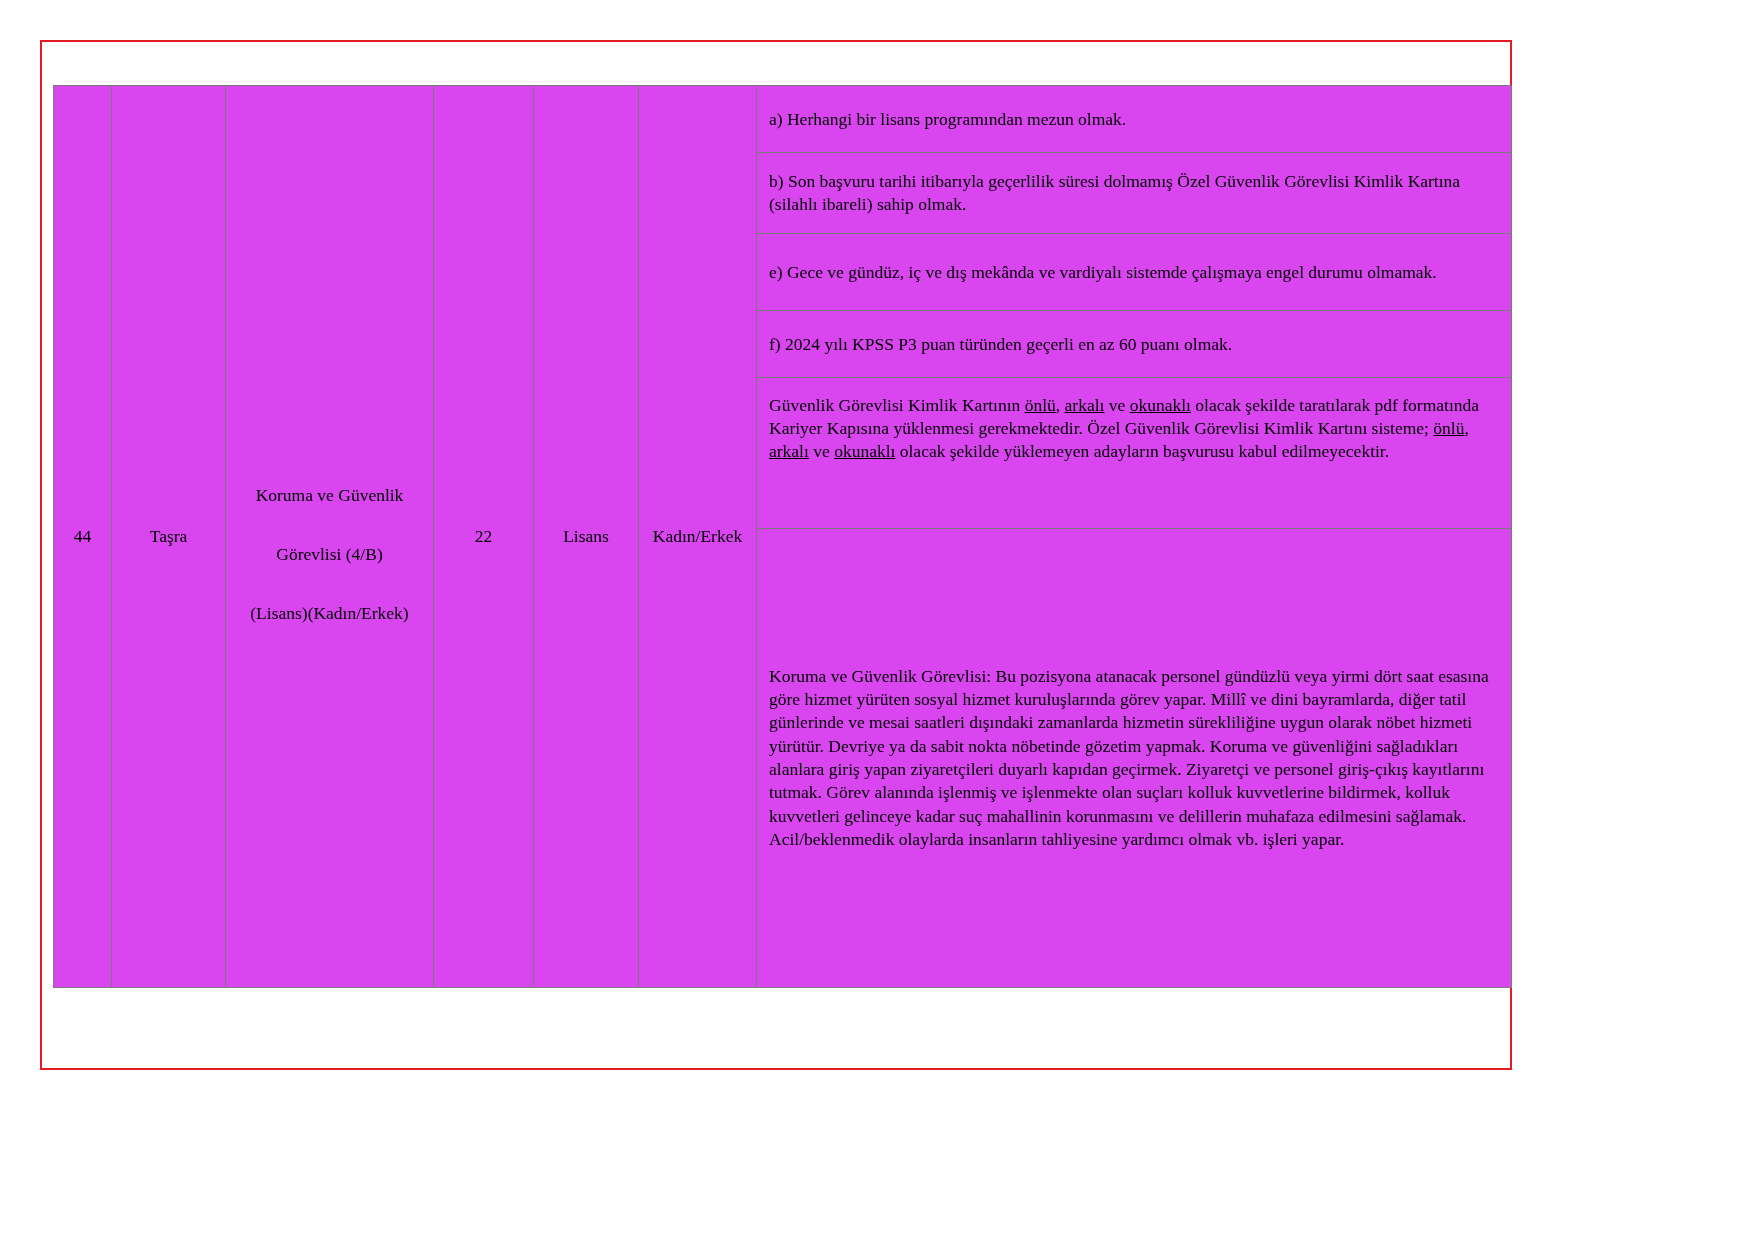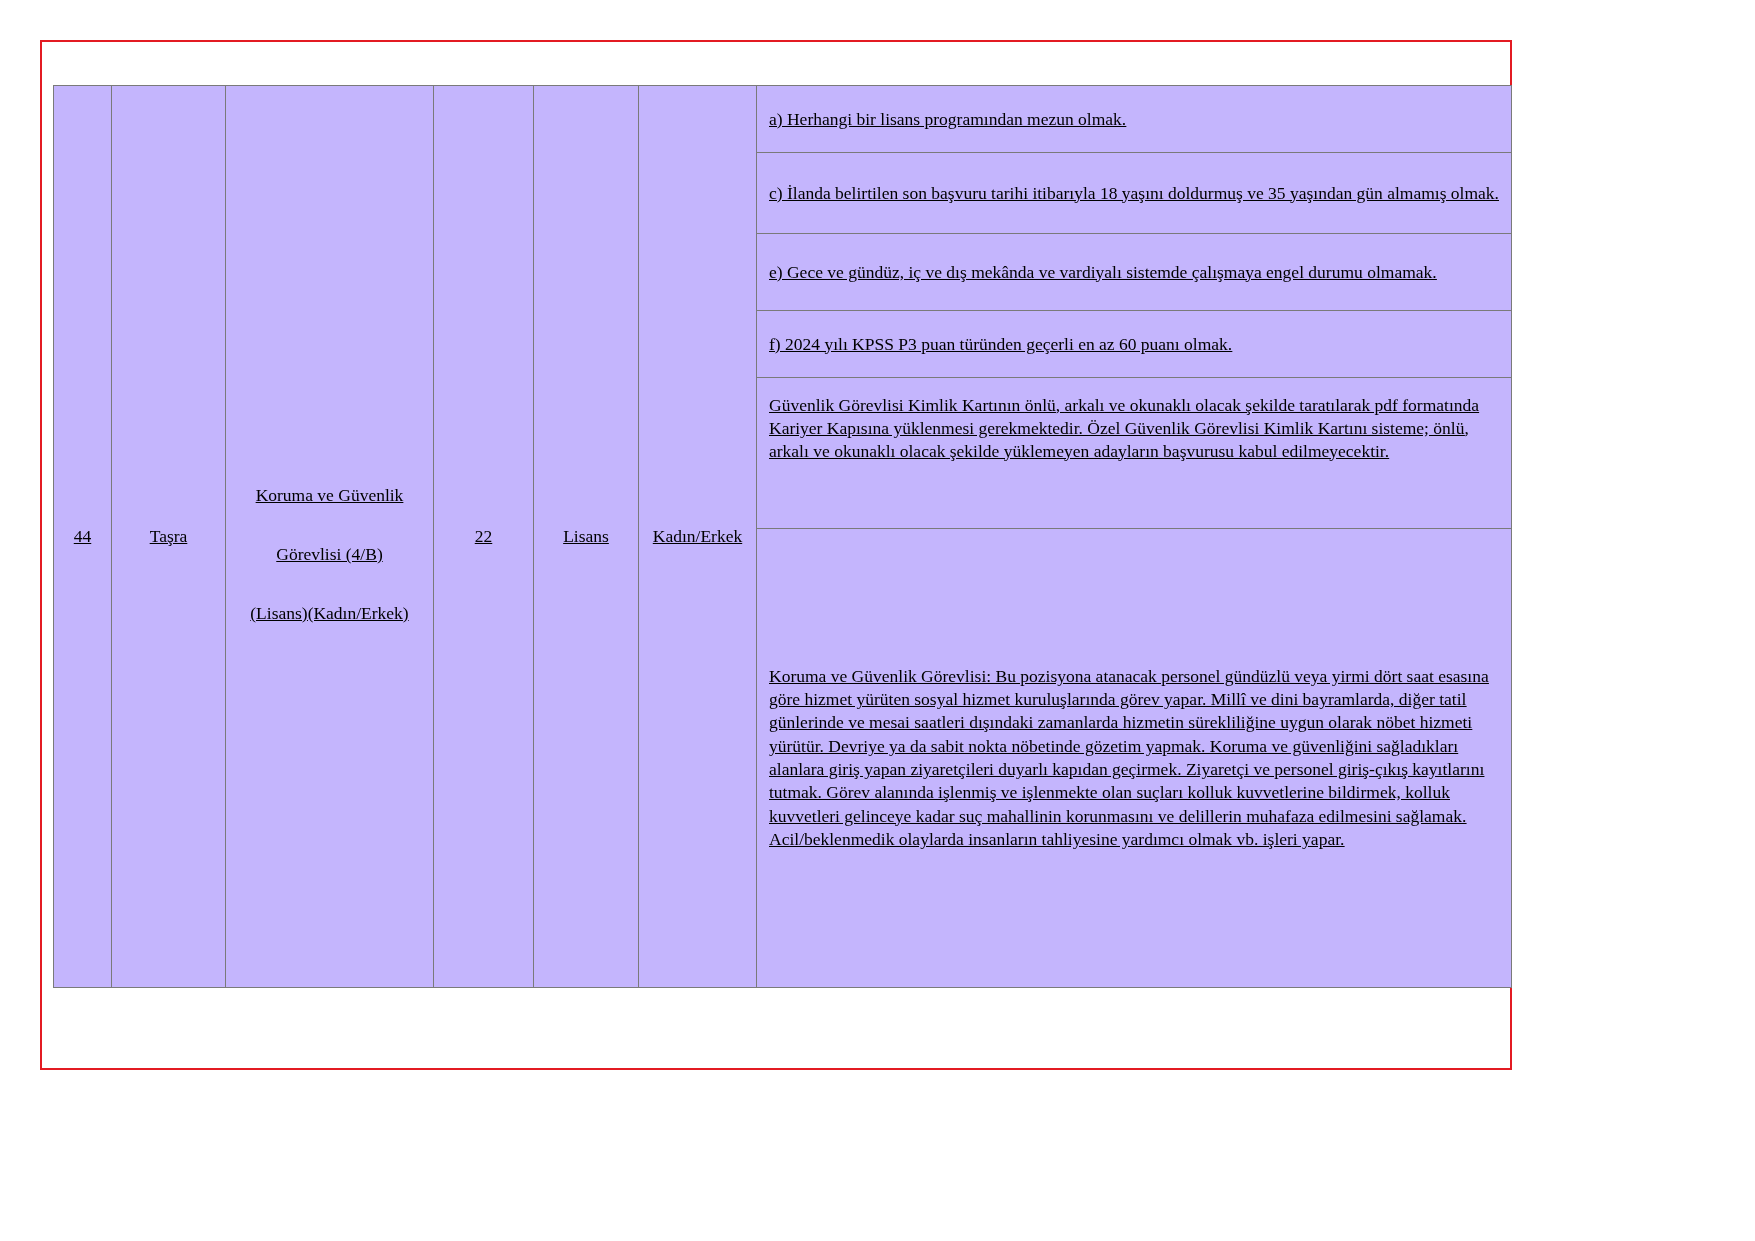--- a/index.html
+++ b/index.html
@@ -40,22 +40,21 @@
     table-layout: fixed;
     width: 1458px;
     font-size: 17.5px;
     line-height: 1.3;
   }
 
   table.listing td {
     border: 1px solid #7a7a7a;
     padding: 0;
     vertical-align: middle;
-    background: #c4b5fd;
-    text-decoration: underline;
+    background: #d946ef;
   }
 
   
   .col-no     { width: 58px;  }
   .col-unit   { width: 114px; }
   .col-pos    { width: 208px; }
   .col-count  { width: 100px; }
   .col-edu    { width: 105px; }
   .col-gender { width: 118px; }
   .col-desc   { width: 755px; }
@@ -156,22 +155,22 @@
 
         <td class="desc-cell">
           <table class="sub">
             <tbody>
               <tr>
                 <td class="sub-a">
                   <p class="para">a) Herhangi bir lisans programından mezun olmak.</p>
                 </td>
               </tr>
               <tr>
-                <td class="sub-c">
-                  <p class="para">c) İlanda belirtilen son başvuru tarihi itibarıyla 18 yaşını doldurmuş ve 35 yaşından gün almamış olmak.</p>
+                <td class="sub-b">
+                  <p class="para">b) Son başvuru tarihi itibarıyla geçerlilik süresi dolmamış Özel Güvenlik Görevlisi Kimlik Kartına (silahlı ibareli) sahip olmak.</p>
                 </td>
               </tr>
               <tr>
                 <td class="sub-e">
                   <p class="para">e)  Gece ve gündüz, iç ve dış mekânda ve vardiyalı sistemde çalışmaya engel durumu olmamak.</p>
                 </td>
               </tr>
               <tr>
                 <td class="sub-f">
                   <p class="para">f) 2024 yılı KPSS P3 puan türünden geçerli en az 60 puanı olmak.</p>

